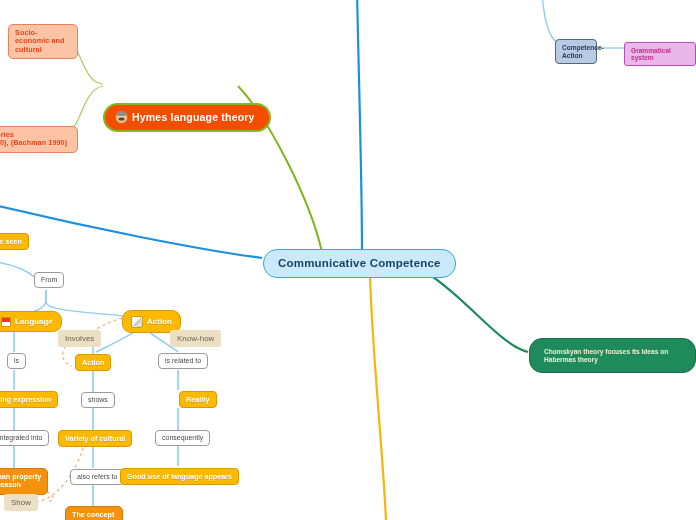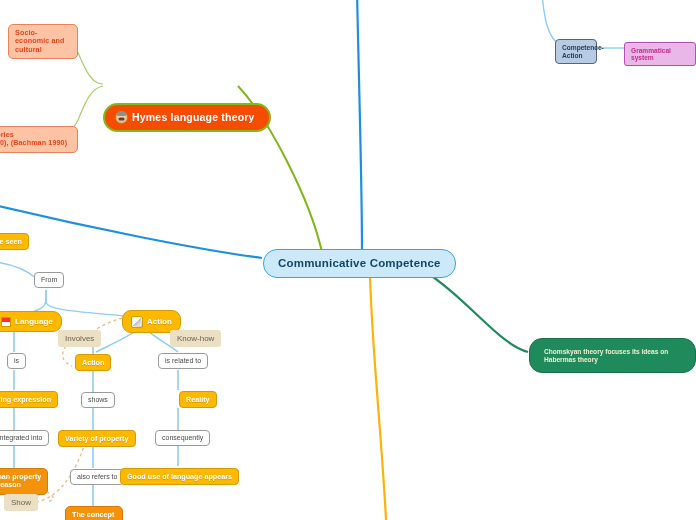--- a/index.html
+++ b/index.html
@@ -313,21 +313,21 @@
 
   <div class="node n-amber" style="left:179px; top:391px;">
     <span>Reality</span>
   </div>
 
   <div class="node n-white" style="left:-16px; top:430px;">
     <span>is integrated into</span>
   </div>
 
   <div class="node n-amber" style="left:58px; top:430px;">
-    <span>Variety of property</span>
+    <span>Variety of cultural</span>
   </div>
 
   <div class="node n-white" style="left:155px; top:430px;">
     <span>consequently</span>
   </div>
 
   <div class="node n-orange" style="left:-16px; top:468px;">
     <span>uman property
 n reason</span>
   </div>

